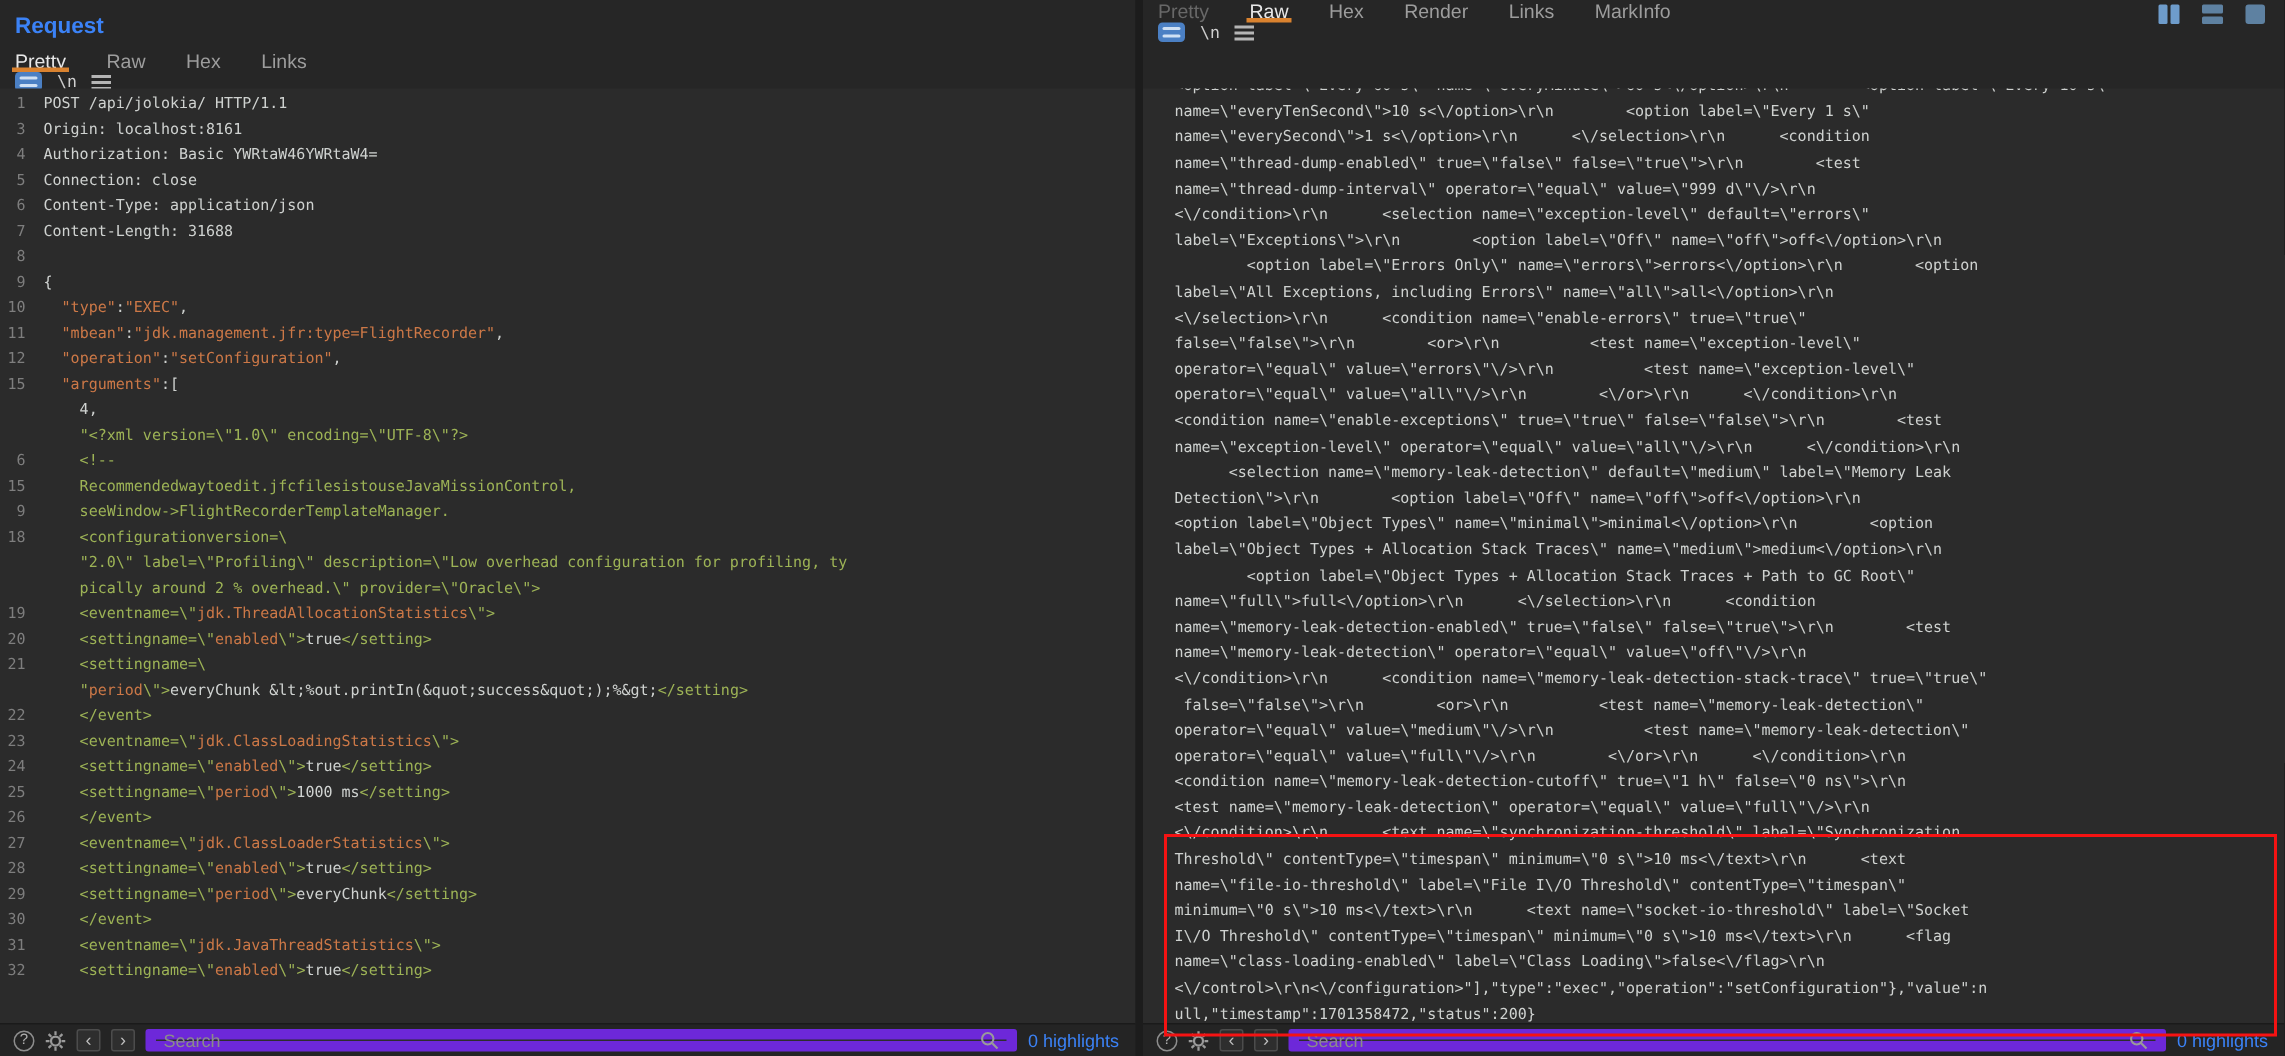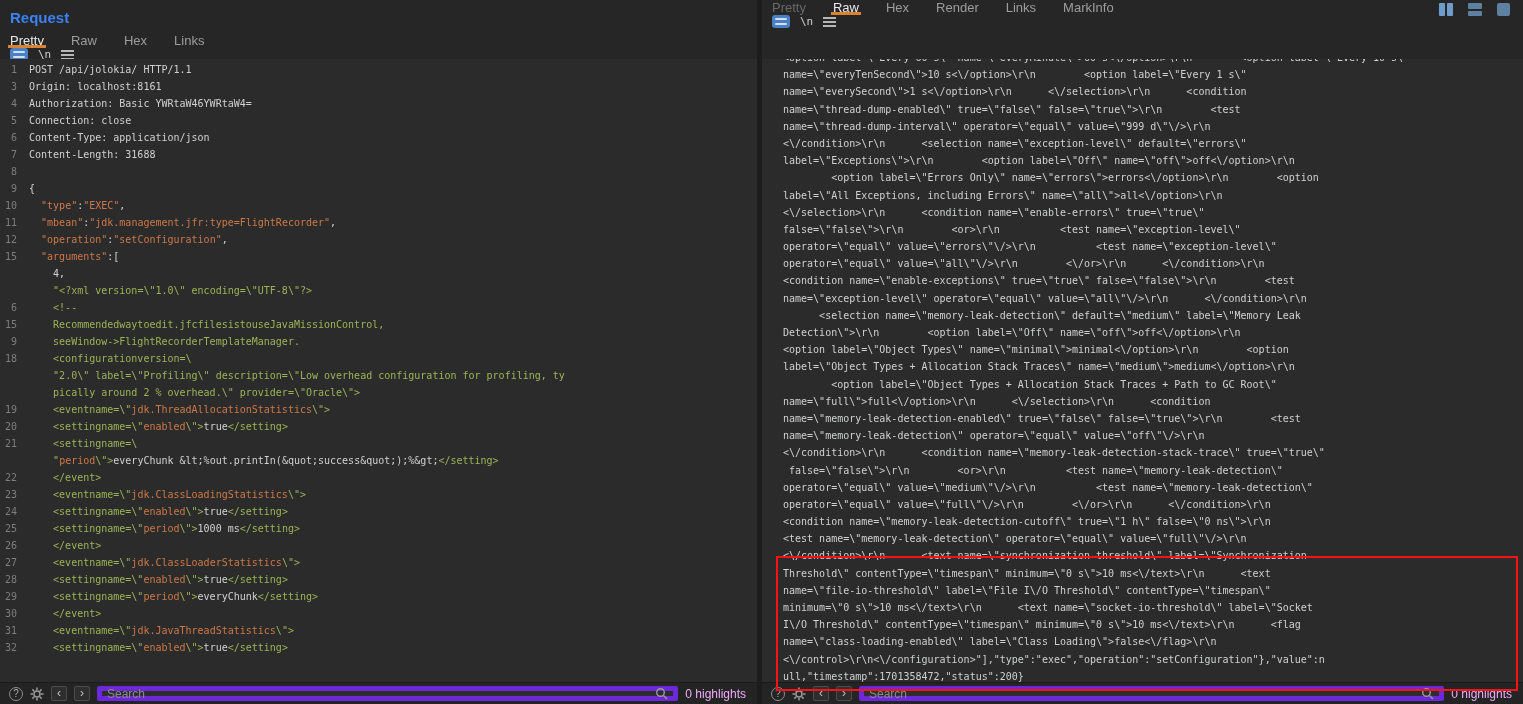--- a/index.html
+++ b/index.html
@@ -43,26 +43,26 @@
   .c-o { color:var(--code_string,#cc7847); }
   .c-g { color:var(--code_xml,#9db356); }
 
   .searchbar { position:absolute; left:0; right:0; bottom:0; height:22px; background:var(--bar_bg,#242424);
                border-top:1px solid #1a1a1a; display:flex; align-items:center; gap:7px; padding:0 9px; }
   .h-icon { width:14px; height:14px; border:1px solid #8d8d8d; border-radius:50%; color:#b0b0b0;
             font-size:10px; line-height:12px; text-align:center; flex:none; }
   .gear-wrap, .mag-wrap { flex:none; display:flex; }
   .navbtn { width:16px; height:15px; border:1px solid #4c4c4c; background:#2e2e2e; border-radius:2px;
             color:#c0c0c0; font-size:12px; line-height:12px; text-align:center; flex:none; }
-  .search-field { flex:1; height:15px; background:#2d2d2d; border:5px solid #6d28d9; border-radius:2px;
+  .search-field { flex:1; height:15px; background:#2d2d2d; border:7px solid #6d28d9; border-radius:2px;
                   display:flex; align-items:center; padding:0 5px; gap:4px;justify-content:center; }
   .search-field input { flex:1; min-width:0; background:transparent; border:0; outline:0; color:#cccccc;
                         font-size:12px; font-family:"Liberation Sans",sans-serif; }
   .search-field input::placeholder { color:#8b8b8b; }
-  .hl-count { color:#f0abfc; font-size:12px; white-space:nowrap; flex:none; padding-right:2px; }
+  .hl-count { color:#3b82f6; font-size:12px; white-space:nowrap; flex:none; padding-right:2px; }
   .icon-stroke { stroke:#9a9a9a; }
 
   .layout-controls { position:absolute; top:3px; right:13px; display:flex; gap:15px; z-index:9; align-items:center; }
   .lc { flex:none; display:flex; }
   .lc.cols { gap:2px; } .lc.cols i { width:6px; height:13px; background:var(--icon_blue,#6e9ccb); border-radius:1px; }
   .lc.rows { flex-direction:column; gap:2px; } .lc.rows i { width:14px; height:5.5px; background:var(--icon_steel,#5e81a1); border-radius:1px; }
   .lc.max i { width:13px; height:13px; background:var(--icon_steel,#5e81a1); border-radius:2px; }
 
   .highlight-box { position:absolute; left:776px; top:556px; width:742px; height:135px;
                    border:2px solid var(--highlight_box,#f51313); z-index:20; pointer-events:none; }

